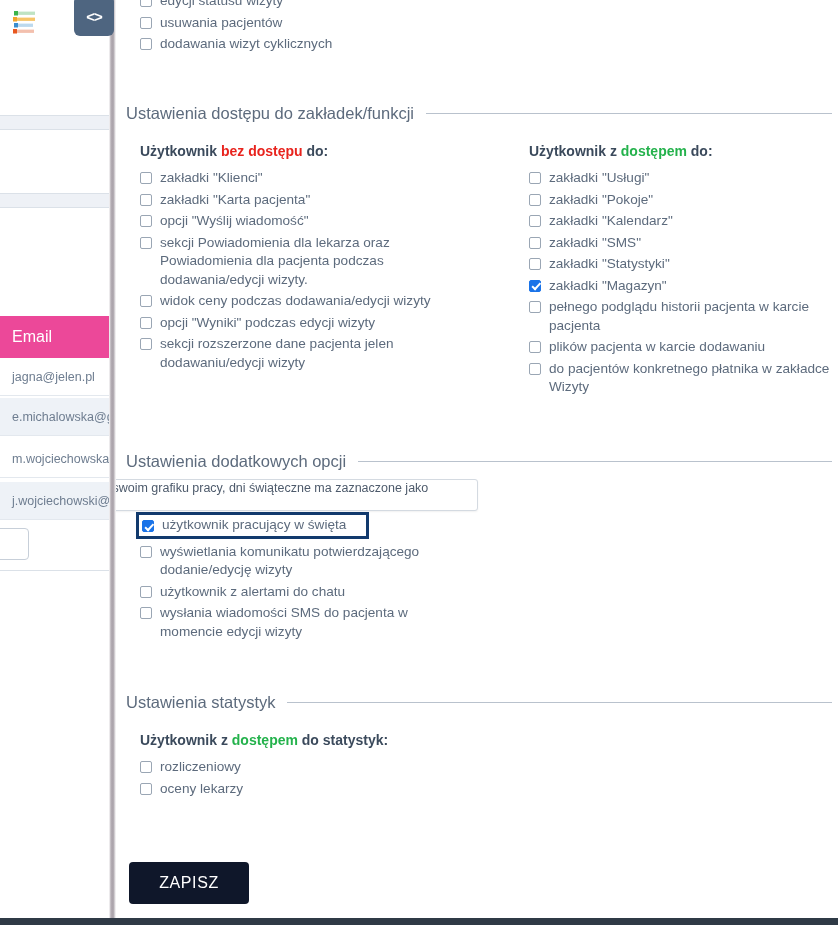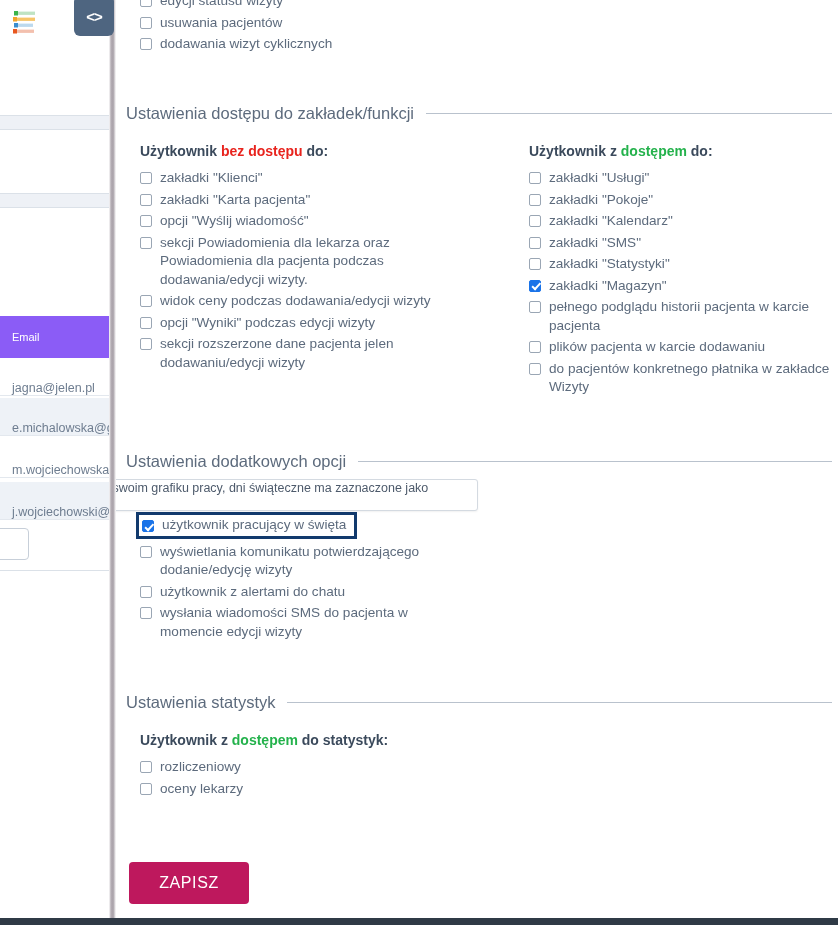--- a/index.html
+++ b/index.html
@@ -71,38 +71,38 @@
   }
   .lrow.alt { background: #eef1f6; }
   .lrow.plain { background: #ffffff; }
 
   .thead-email {
     position: absolute;
     left: 0;
     top: 316px;
     width: 109px;
     height: 42px;
-    background: #8b5cf6;
+    background: #ec4899;
     color: #ffffff;
-    font-size: 11px;
+    font-size: 16px;
     display: flex;
     align-items: center;
     padding-left: 12px;
     box-sizing: border-box;
   }
 
   .email-cell {
     position: absolute;
     left: 0;
     width: 109px;
     height: 38px;
     font-size: 12.5px;
     color: #6e7d90;
     display: flex;
-    align-items: flex-end;
+    align-items: center;
     padding-left: 12px;
     box-sizing: border-box;
     white-space: nowrap;
     border-bottom: 1px solid #e3e8ee;
   }
   .email-cell.shade { background: #eef2f7; }
 
   .mini-input {
     position: absolute;
     left: -28px;
@@ -212,21 +212,21 @@
     transform: rotate(43deg);
   }
   .cblabel {
     font-size: 13.6px;
     line-height: 18.5px;
     color: #5d6b7d;
   }
 
   .highlight-box {
     border: 3px solid #123a6d;
-    padding: 1px 8px 1px 3px;
+    padding: 1px 20px 1px 3px;
     display: inline-flex;
     align-items: center;
     margin-left: -4px;
     margin-bottom: 4px;
     box-sizing: border-box;
   }
   .highlight-box .cbox { margin-top: 2px; }
 
   
   .tooltip {
@@ -260,21 +260,21 @@
     white-space: nowrap;
   }
   .ghost-title .pos { color: #ddeedd; }
 
   .save-btn {
     display: inline-flex;
     align-items: center;
     justify-content: center;
     width: 120px;
     height: 42px;
-    background: #be185d;
+    background: #0f172a;
     color: #ffffff;
     font-size: 16px;
     letter-spacing: 0.6px;
     border: none;
     border-radius: 4px;
     cursor: pointer;
     font-family: "Liberation Sans", sans-serif;
   }
 </style>
 </head>

